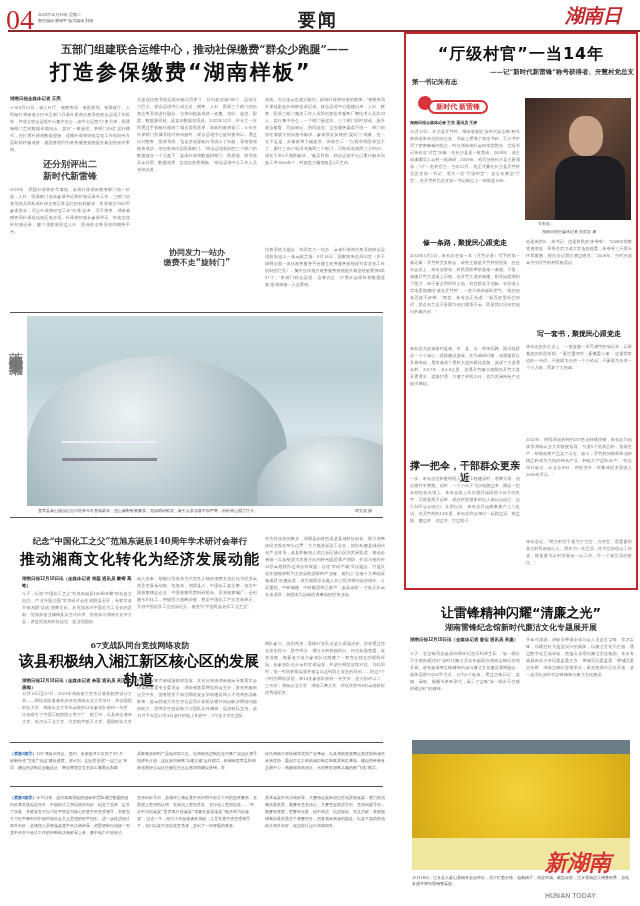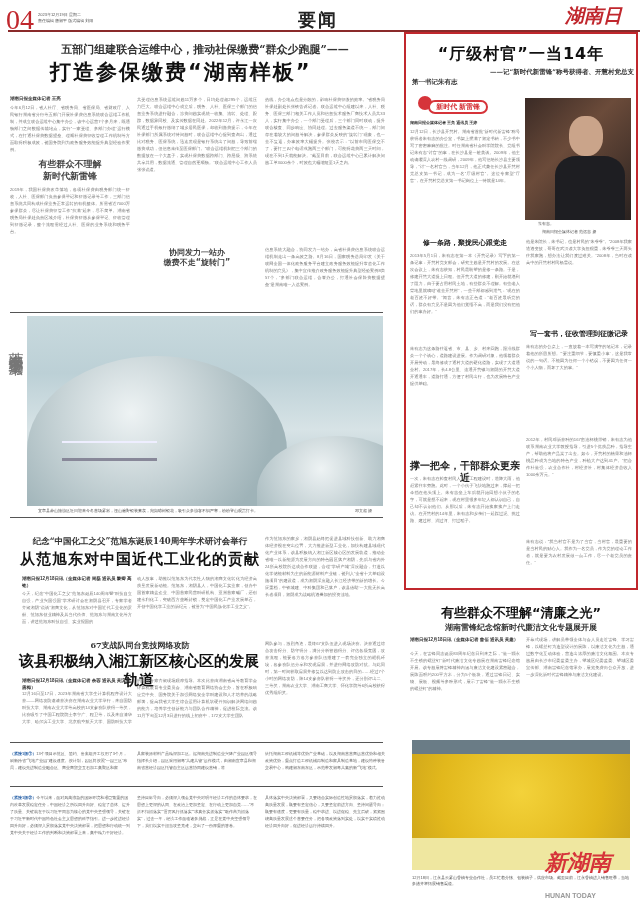--- a/index.html
+++ b/index.html
@@ -39,21 +39,21 @@
 </div>
 <div class="abs section-title">要闻</div>
 <div class="abs paper-logo">湖南日报</div>
 <div class="abs top-rule"></div>
 
 <div class="abs kicker" style="left:55px;top:42px;width:300px;font-size:11px;text-align:center">五部门组建联合运维中心，推动社保缴费“群众少跑腿”——</div>
 <div class="abs headline" style="left:50px;top:58px;width:300px;font-size:21px;text-align:left;letter-spacing:2px">打造参保缴费“湖南样板”</div>
 <div class="abs byline" style="left:10px;top:96px">湖南日报全媒体记者 王亮</div>
 <div class="abs body-col" style="left:10px;top:104px;width:120px;height:52px">今年6月12日，省人社厅、省税务局、省医保局、省财政厅、人民银行湖南省分行等五部门开展社保费信息系统联合运维工作机制，并成立联合运维中心集中办公，该中心运营7个多月来，既通畅部门之间数据传输堵点，实行“一家受理、多部门办理”运行模式，在打通社保费数据壁垒、理顺社保费征收管理工作机制等方面取得积极成效，被国务院列为政务服务效能提升典型经验作案例。</div>
 <div class="abs subhead" style="left:10px;top:158px;width:120px">
-  <div>有些群众不理解</div>
+  <div>还分别评出二</div>
   <div>新时代新雷锋</div>
 </div>
 <div class="abs body-col" style="left:10px;top:186px;width:120px;height:64px">2019年，我国社保费改革落地，各项社保费由税务部门统一征收，人社、医保部门负责参保登记和征缴记录等工作，三部门信息系统共同构成社保业务正常运转的有机整体。所需省近7000万参保群众，尽让社保费征管工作“拉满”起来，尽不简单。湖南省税务局社保处负责区域介绍，社保费征缴从参保登记、征收管理到征缴记录，整个流程需经过人社、医保的业务系统和税务平台。</div>
 <div class="abs body-col" style="left:137px;top:96px;width:120px;height:152px">共受理信息系统运维问题11万多个，日均处理超295个，运维压力巨大。联合运维中心成立后，税务、人社、医保三个部门的信息业务系统进行融合，涉费问题实现统一收集、流转、处理、跟踪，数据异同校、及实传数据在同处。2022年12月，许永江一次民通过手机银行缴纳了城乡居民医保，却收到缴费提示，今年在社保部门所属系统对待问题时，联合运维中心提到查询出，通过比对税务、医保系统，迅速发现是银行系统出了问题，导致前端缴费成功，但信息未传至医保部门。“联合运维机制把三个部门的数据放在一个大盘子，实现社保费数据跨部门、跨层级、跨系统共享共用，数据流通、管理自然更顺畅。”联合运维中心工作人员张张说道。</div>
 <div class="abs subhead" style="left:137px;top:248px;width:120px;font-size:8px;line-height:10px">
   <div>协同发力一站办</div>
   <div>缴费不走“旋转门”</div>
 </div>
 <div class="abs body-col" style="left:137px;top:270px;width:120px;height:20px"></div>
 <div class="abs body-col" style="left:265px;top:96px;width:120px;height:150px">热线，办公地点也是分散的，影响社保费征缴的效率。”省税务局社保处副处长张铁告诉记者。联合运维中心组建以来，人社、税务、医保三部门相关工作人员和信息技术服务厂商技术人员共33人，实行集中办公，一个部门受理后，三个部门同时联动，提升联合核查、同步响应、协同处理。过去服务渠道不统一，部门间存在着较大的问题等解决，参保群众反映的“旋转门”现象，也一去不复返，办事效率大幅提升。张校表示：“以前市民医保交不了，要打三四个电话或跑两三个部门，可能得花费两三天时间，现在不到1天就能解决。”截至目前，联合运维中心已累计解决问题工单3000余个，时效也大幅缩短至1天之内。</div>
@@ -66,21 +66,21 @@
   <div class="mountain" style="left:0;top:40px;width:260px;height:190px"></div>
   <div class="mountain" style="left:230px;top:120px;width:160px;height:110px"></div>
   <div style="position:absolute;left:35px;top:125px;width:95px;height:20px;border-top:2px solid #eef;border-bottom:3px solid #889"></div>
 </div>
 <div class="abs caption" style="left:38px;top:508px;width:300px">宜章县莽山旅游区近日迎来今冬首场雾凇，漫山遍野银装素裹，宛如琼树银花，吸引众多游客不惧严寒，纷纷登山观赏打卡。</div>
 <div class="abs caption" style="left:355px;top:508px">邓文超  摄</div>
 
 <div class="abs rule" style="left:10px;top:517px;width:373px"></div>
 
 <div class="abs kicker" style="left:20px;top:536px;width:240px;font-size:8.5px;text-align:center">纪念“中国化工之父”范旭东诞辰140周年学术研讨会举行</div>
-<div class="abs headline" style="left:20px;top:550px;width:240px;font-size:15px;text-align:center;letter-spacing:1px">从范旭东对中国近代工业化的贡献</div>
+<div class="abs headline" style="left:20px;top:550px;width:240px;font-size:15px;text-align:center;letter-spacing:1px">推动湘商文化转化为经济发展动能</div>
 <div class="abs byline" style="left:22px;top:575px;width:110px;line-height:7px">湖南日报12月18日讯（全媒体记者 周磊 通讯员 黎卿 高铭）</div>
 <div class="abs body-col" style="left:22px;top:590px;width:110px;height:36px">今天，纪念“中国化工之父”范旭东诞辰140周年暨“科技自立自强，产业兴国强国”学术研讨会在湘阴县召开，专家学者齐聚湘阴“说谈”湘商文化，从范旭东对中国近代工业化的贡献、范旭东创业精神及其当代价值、范旭东与湖南文化等方面，讲述范旭东科技自强、实业报国的</div>
 <div class="abs body-col" style="left:137px;top:575px;width:120px;height:50px">动人故事，助推以范旭东为代表性人物的湘商文化转化为经济高质量发展新动能。范旭东，湘阴县人，中国化工实业家，创办中国首家精盐企业、中国首家民营科研机构、亚洲首家碱厂，还创建永利化工，突破西方垄断封锁，奠定中国化工产业发展基石，开创中国化学工业的新纪元，被誉为“中国民族化学工业之父”。</div>
 <div class="abs body-col" style="left:265px;top:535px;width:120px;height:90px">作为范旭东的家乡，湘阴县始终把促进县域科技创新、助力湘商体经济视在突出位置，大力推进新型工业化，加快构建县域现代化产业体系，该县积极纳入湘江新区核心区的发展轨道，推动全省唯一以新能源为发展方向的特色园区落户湘阴，先后与省内外24所高校院所达成合作联盟，合理“学研产城”深度融合，打造以化学储能材料为主的新能源材料产业链，被列入“全省十大基础设施项目”的建设道，成为湘阴深度融入长江经济带的新的增长。今厦重档，中铁城建、中科集团和已落户，该县借助‘一大批无长高长者项目，湘阴成为战略机遇叠加的投资洼地。</div>
 
 <div class="abs kicker" style="left:20px;top:640px;width:240px;font-size:8px;text-align:center">67支战队同台竞技网络攻防</div>
 <div class="abs headline" style="left:14px;top:652px;width:250px;font-size:15px;text-align:center">该县积极纳入湘江新区核心区的发展轨道</div>
 <div class="abs byline" style="left:22px;top:677px;width:110px;line-height:7px">湖南日报12月18日讯（全媒体记者 余蓉 通讯员 黄滨军 唐梅）</div>
 <div class="abs body-col" style="left:22px;top:690px;width:110px;height:36px">12月16日至17日，2023年湖南省大学生计算机程序设计大赛——网络攻防邀请赛决赛在湖南农业大学举行，来自国防科技大学、湖南农业大学等高校的14支参赛队获得一等奖，比赛吸引了中国工程院院士李宁广、程卫等，以及来自清华大学、哈尔滨工业大学、北京航空航天大学、国防科技大学等40所省内外高校</div>
 <div class="abs body-col" style="left:137px;top:677px;width:120px;height:52px">的指导专家齐聚现场观摩指导。本次比赛由湖南省高等教育学会计算机教育专业委员会、湖南省教育网络协会主办，旨在积极响应党中央、国务院关于加强网络安全学科建设和人才培养的战略部署，提高我省大学生综合运用计算机软硬件知识解决网络问题的能力，培养学生创新能力与团队合作精神，促进校际交流。该11月下旬至12月3日进行的线上初赛中，172支大学生团队</div>
@@ -116,26 +116,26 @@
 <div class="abs caption" style="left:538px;top:221px">朱有志。</div>
 <div class="abs caption" style="left:542px;top:229px">湖南日报全媒体记者 范远志  摄</div>
 <div class="abs body-col" style="left:410px;top:128px;width:110px;height:100px">12月12日，长沙县开慧村。湖南省首批“新时代新雷锋”称号获得者朱有志的办公室，书架上摆满了湘定书籍，不少书中写了密密麻麻的批注。时任湖南省社会科学院院长、党组书记朱有志“讨官”的事，在长沙县是一桩美谈。2009年，他主动请缨深入农村一线调研，2009年，他写信给长沙县主要领导，“讨”一名村官当，当年12月，他正式兼任长沙县开慧村党总支第一书记，成为一名“厅级村官”。这位专家型“厅官”，在开慧村党总支第一书记岗位上一待就是14年。</div>
 <div class="abs subhead" style="left:410px;top:237px;width:110px;font-size:7px;color:#222">修一条路，聚拢民心跟党走</div>
 <div class="abs body-col" style="left:410px;top:252px;width:110px;height:90px">2013年5月1日，朱有志在第一本《开慧记录》写下的第一条记事：开慧村党支部会，研究主题是开慧村的发展。在这次会议上，朱有志获知，村民最盼望的是修一条路。于是，修建开慧大道提上日程。但开慧大道的修建，刚开始就遇到了阻力，由于要占用村民土地，有些群众不理解。有些老人背地里就嘀咕“谁去开慧村”，一些干部都感到泄气：“现在的老百姓不好带。”闻言，朱有志正色道：“老百姓最听党的话，群众有意见不是因为他们觉悟不高，而是我们没有把他们的事办好。”</div>
 <div class="abs body-col" style="left:410px;top:345px;width:110px;height:110px">朱有志为这条路往返省、市、县、乡、村来回跑，跟沿线群众一个个谈心，道路建设进展。作为调研对象，他领着群众开展劳动，最终修成了通村大道的硬化道路，实现了大道通全村。2017年，长4.8公里、连通开慧镇与湘阴的开慧大道开通通车，道路打通，方便了村民出行，也为发展特色产业提供基础。</div>
 <div class="abs subhead" style="left:410px;top:460px;width:110px;font-size:10px;color:#222">撑一把伞，干部群众更亲近</div>
 <div class="abs body-col" style="left:410px;top:475px;width:110px;height:110px">一次，朱有志在检查村民人大楼工程建设时，遭降大雨，他赶紧往车旁跑。此时，一个小伙子飞快地跑过来，撑起一把伞挡在他头顶上。朱有志坐上车后就开始回想小伙子的名字，可就是想不起来，现在村里很多年轻人都认识自己，自己却不认识他们。从那以后，朱有志开始挨家挨户上门走访。在开慧村的14年里，朱有志和乡亲们一起踩过泥、挑过路、建过村、淌过河、打过稻子。</div>
 <div class="abs body-col" style="left:526px;top:238px;width:106px;height:50px">他是朱院长，朱书记，也是村民的“朱爷爷”。“2008年我家遭遇变故，哥哥在武汉读大学负担很重，朱爷爷三天两头往我家跑，想办法让我们渡过难关。”2008年，当时在读高中的开慧村村民杨雪说。</div>
 <div class="abs body-col" style="left:526px;top:290px;width:106px;height:45px"></div>
-<div class="abs subhead" style="left:526px;top:328px;width:106px;font-size:7px;color:#222">写一套书，征收管理到征缴记录</div>
+<div class="abs subhead" style="left:526px;top:328px;width:106px;font-size:7px;color:#222">写一套书，聚拢民心跟党走</div>
 <div class="abs body-col" style="left:526px;top:343px;width:106px;height:90px">朱有志的办公桌上，一直放着一本写满字的笔记本，记录着他的所思所想。“‘要注重细节，要慎重小事’，这是我常说的一句话。不能因为任何一个小错误，不要因为任何一个小人物，而坏了大的事。”</div>
 <div class="abs body-col" style="left:526px;top:436px;width:106px;height:100px">2012年，村民邓新赛种的167亩油杯桃滞销，朱有志为他联系湖南农业大学教授指导，引进5个优质品种，指导生产，帮助他将产品卖了出去。如今，开慧村的楠果和油杯桃品种成为当地的特色产业，种植大户达到41户。“把合作社做强，农业合作社，村经济社，村集体经济总收入1000余万元。”</div>
 <div class="abs body-col" style="left:526px;top:538px;width:106px;height:48px">朱有志说：“我当村官不是为了当官，当村官，最重要的是当村民的贴心人。我作为一名党员，作为党的理论工作者，就是要为农村发展做一点工作，尽一个老党员的责任。”</div>
 
-<div class="abs headline" style="left:404px;top:604px;width:234px;font-size:13px;text-align:center">有些群众不理解“清廉之光”</div>
+<div class="abs headline" style="left:404px;top:604px;width:234px;font-size:13px;text-align:center">让雷锋精神闪耀“清廉之光”</div>
 <div class="abs kicker" style="left:404px;top:622px;width:234px;font-size:8px;text-align:center">湖南雷锋纪念馆新时代廉洁文化专题展开展</div>
 <div class="abs byline" style="left:410px;top:636px;width:110px;line-height:7px">湖南日报12月18日讯（全媒体记者 曾佰 通讯员 黄趣）</div>
 <div class="abs body-col" style="left:410px;top:650px;width:110px;height:78px">今天，在雷锋同志诞辰83周年纪念日到来之际，“做一颗永不生锈的螺丝钉”新时代廉洁文化专题展在湖南雷锋纪念馆开展。该专题展将雷锋精神内涵与廉洁文化建设紧密融合，展陈面积约200平方米，分为5个板块，通过雷锋日记、实物、展板、视频等多种形式，展示了雷锋“做一颗永不生锈的螺丝钉”的精神。</div>
 <div class="abs body-col" style="left:526px;top:636px;width:108px;height:92px">开幕式现场，讲解员带领全体与会人员走近雷锋、学习雷锋，以螺丝钉为造型设计的展陈，以廉洁文化为主题，通过数字化互动体验，营造出浓厚的廉洁文化氛围。本次专题展由长沙市纪委监委主办，望城区纪委监委、望城区委宣传部、湖南雷锋纪念馆承办，展览免费向公众开放，进一步深化新时代雷锋精神与廉洁文化建设。</div>
 
 <div class="abs photo-yellow" style="left:412px;top:740px;width:218px;height:130px">
   <div style="position:absolute;left:0;top:0;width:100%;height:14px;background:#6a7c86"></div>
   <div style="position:absolute;left:0;top:98px;width:100%;height:32px;background:#efe7a0"></div>
 </div>
 <div class="abs brand" style="left:545px;top:848px;font-size:22px">新湖南</div>

